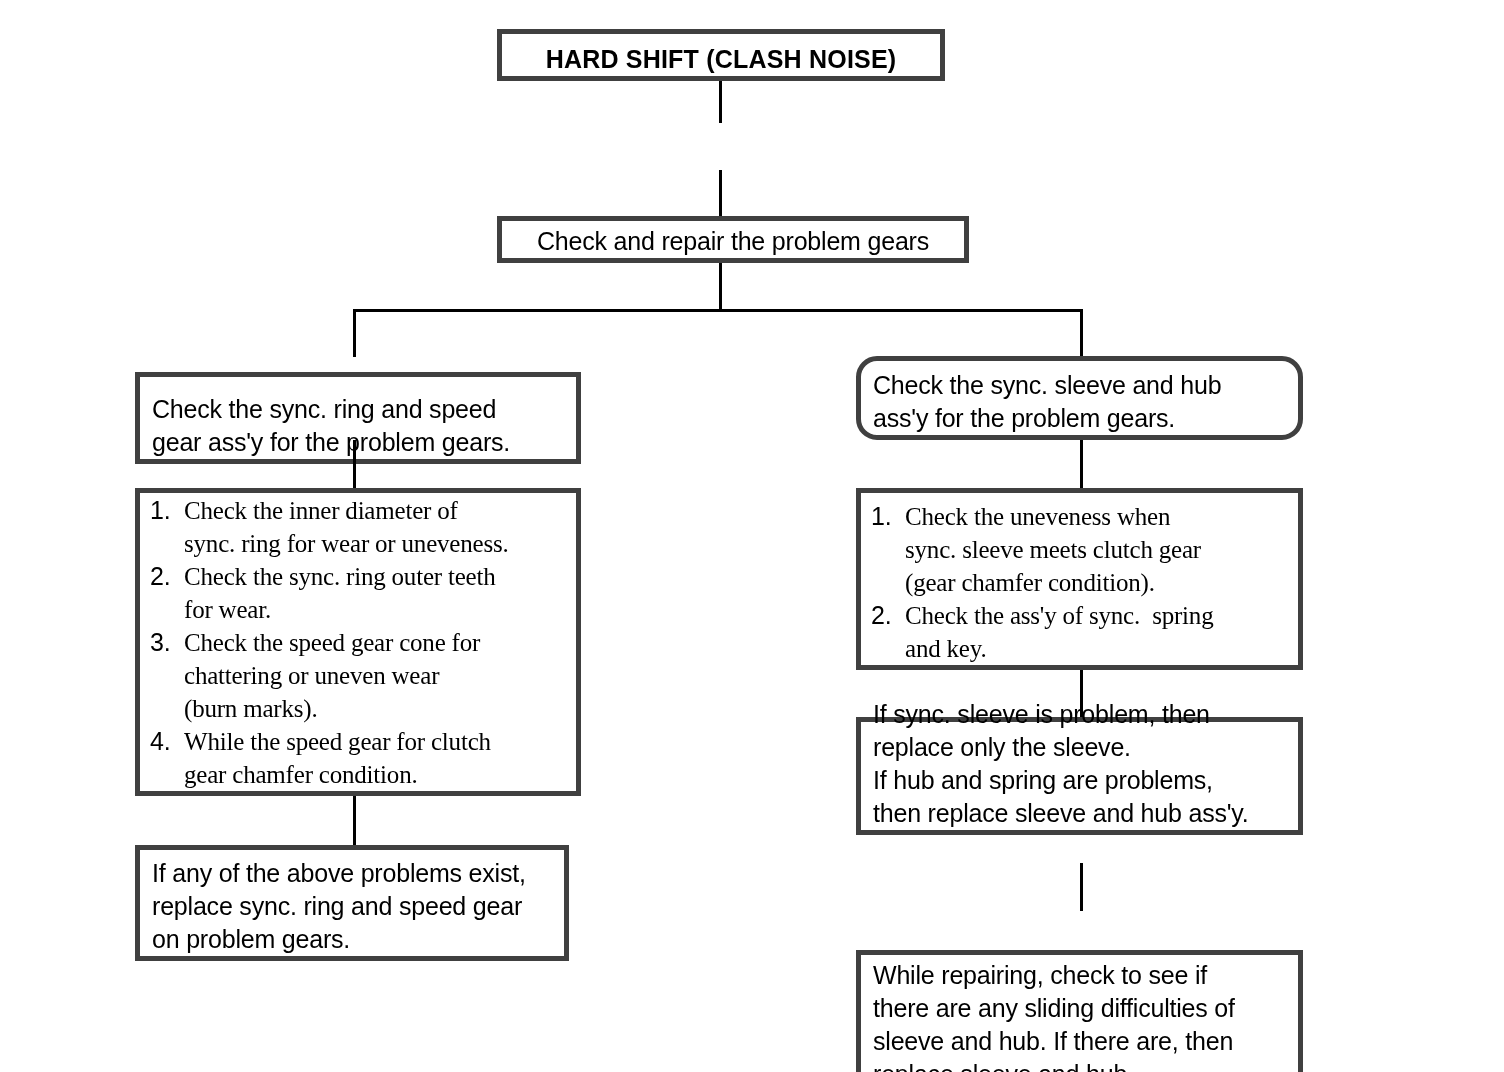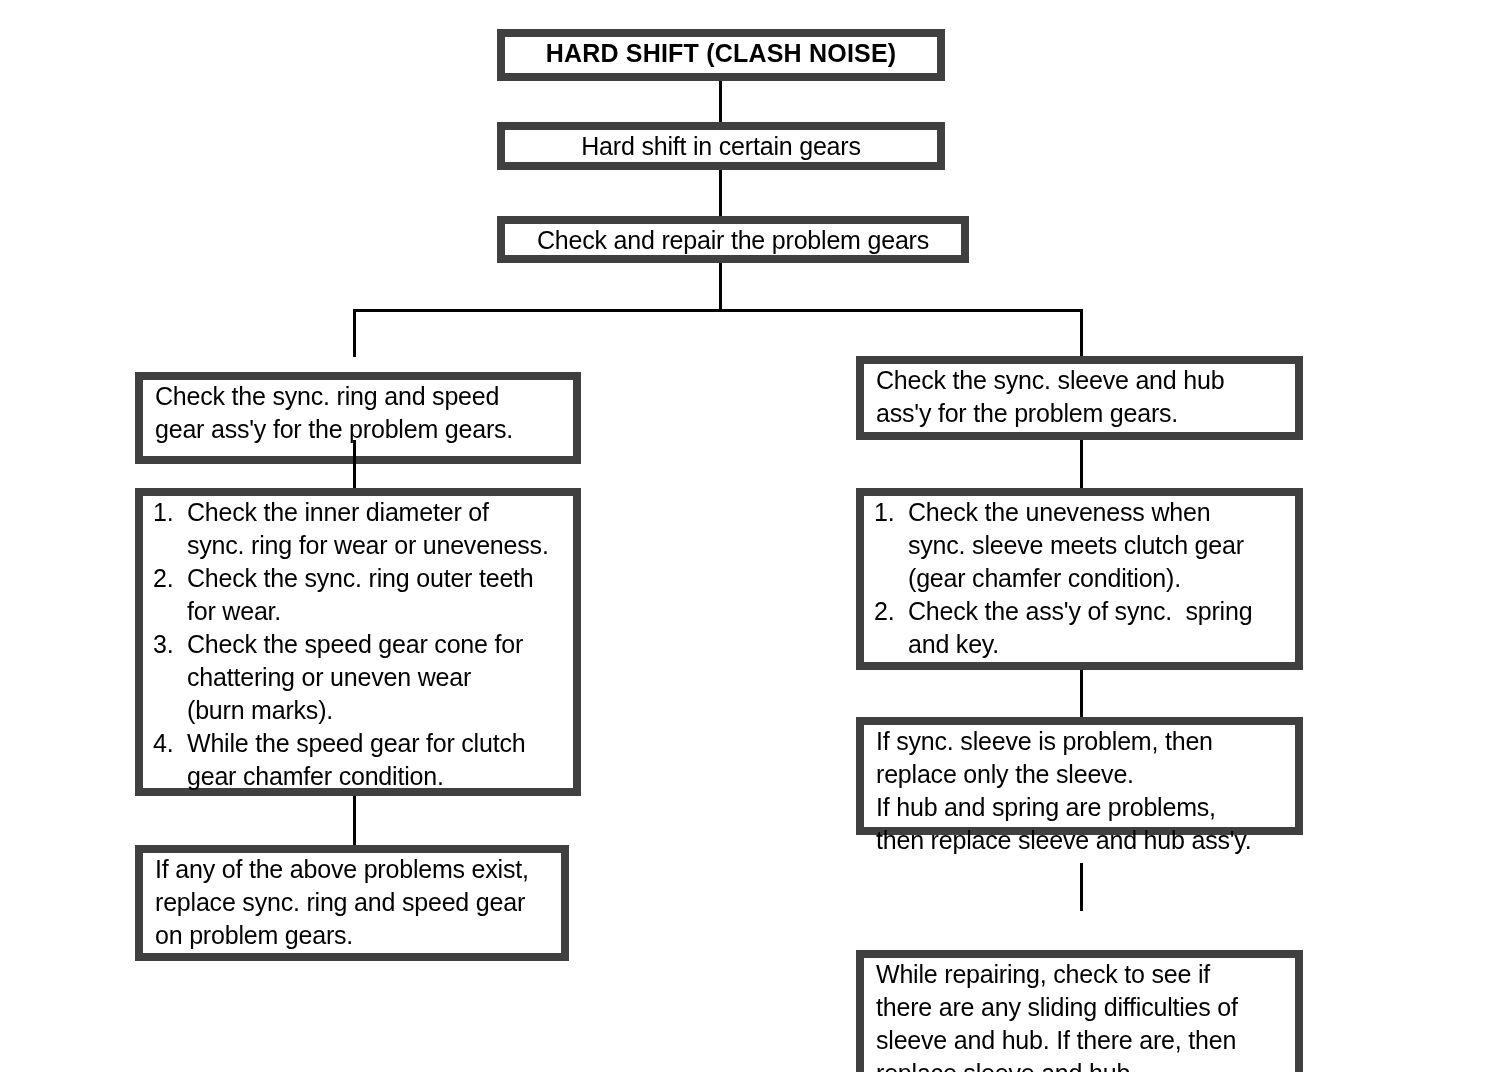--- a/index.html
+++ b/index.html
@@ -12,25 +12,25 @@
     width: 1504px;
     height: 1072px;
     background: #ffffff;
     font-family: "Liberation Sans", sans-serif;
     color: #000000;
     overflow: hidden;
   }
   .node {
     position: absolute;
     box-sizing: border-box;
-    border: 8px solid #404040;
+    border: 5px solid #404040;
     background: #ffffff;
     display: flex;
     flex-direction: column;
-    justify-content: flex-start;
+    justify-content: flex-end;
   }
   .node.center { align-items: center; }
   .node-text {
     font-size: 25px;
     line-height: 33px;
     white-space: pre-wrap;
     padding: 0 12px;
     letter-spacing: -0.2px;
   }
   .node.title .node-text {
@@ -51,40 +51,38 @@
     letter-spacing: -0.2px;
   }
   .li-num {
     width: 34px;
     flex: 0 0 34px;
     text-align: left;
   }
   .li-body {
     flex: 1 1 auto;
     white-space: pre-wrap;
+    font-family: Liberation Serif, serif;
   }
   .conn {
     position: absolute;
     background: #000000;
   }
 </style>
 </head>
 <body>
 
 <div id="canvas">
 
   <div class="node title center" style="left:497px; top:29px; width:448px; height:52px;">
     <div class="node-text">HARD SHIFT (CLASH NOISE)</div>
   </div>
 
   <div class="conn" style="left:719px; top:81px; width:3px; height:42px;"></div>
 
-  <div class="node center" style="left:497px; top:122px; width:448px; height:48px;">
-    <div class="node-text">Hard shift in certain gears</div>
-  </div>
 
   <div class="conn" style="left:719px; top:170px; width:3px; height:47px;"></div>
 
   <div class="node center fitted" style="left:497px; top:216px; width:472px; height:47px;">
     <div class="node-text">Check and repair the problem gears</div>
   </div>
 
   <div class="conn" style="left:719px; top:263px; width:3px; height:48px;"></div>
   <div class="conn" style="left:353px; top:309px; width:730px; height:3px;"></div>
   <div class="conn" style="left:353px; top:309px; width:3px; height:48px;"></div>
@@ -124,21 +122,21 @@
   </div>
 
   <div class="conn" style="left:353px; top:796px; width:3px; height:50px;"></div>
 
   <div class="node" style="left:135px; top:845px; width:434px; height:116px;">
     <div class="node-text">If any of the above problems exist,
 replace sync. ring and speed gear
 on problem gears.</div>
   </div>
 
-  <div class="node" style="left:856px; top:356px; width:447px; height:84px;">
+  <div class="node" style="left:856px; top:356px; width:447px; height:84px;border-radius:21px;">
     <div class="node-text">Check the sync. sleeve and hub
 ass'y for the problem gears.</div>
   </div>
 
   <div class="conn" style="left:1080px; top:440px; width:3px; height:49px;"></div>
 
   <div class="node" style="left:856px; top:488px; width:447px; height:182px;">
     <div class="list">
       <div class="li">
         <span class="li-num">1.</span>

